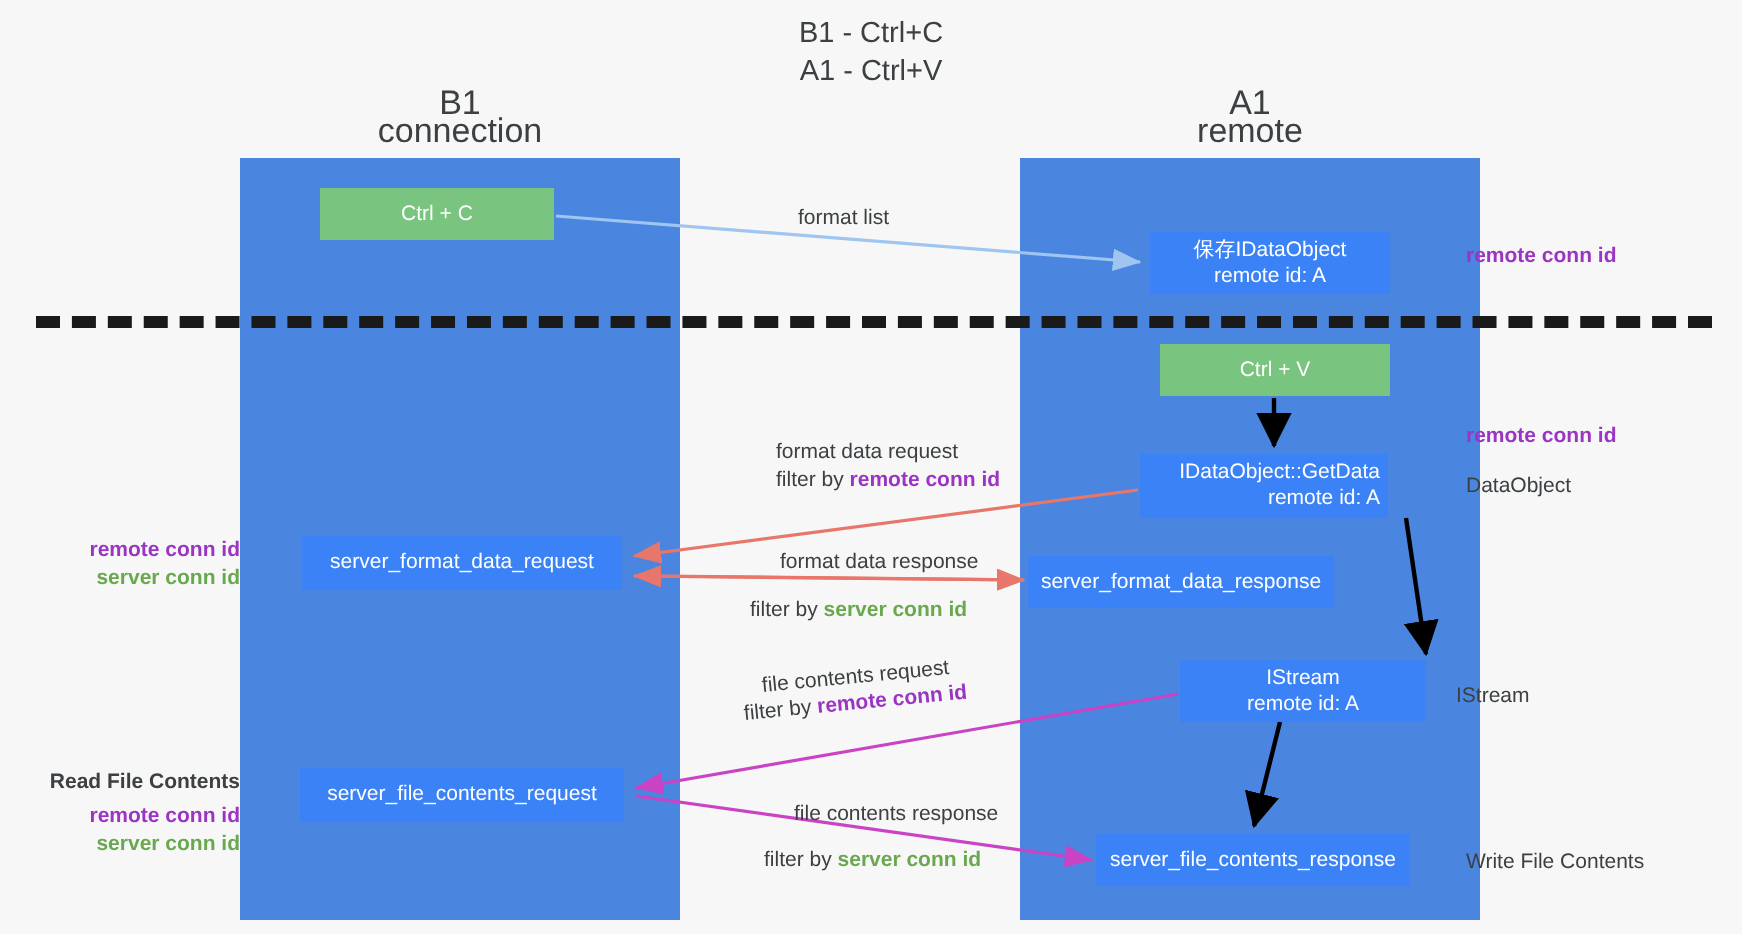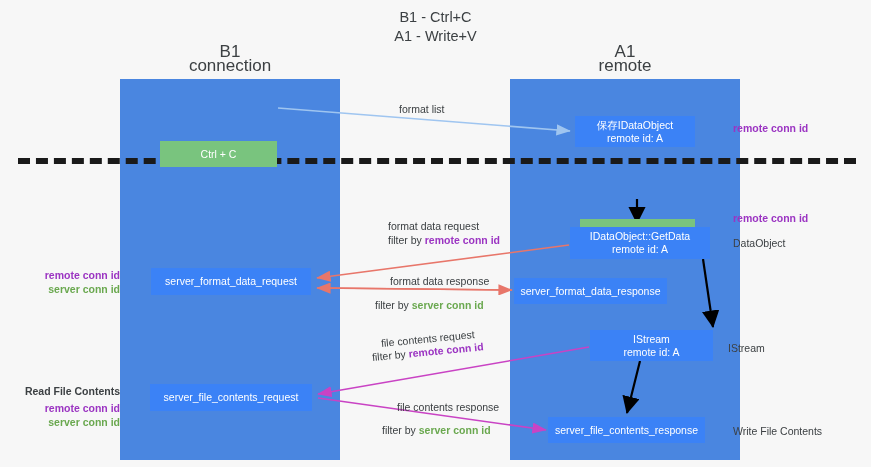--- a/index.html
+++ b/index.html
@@ -53,27 +53,27 @@
     box-sizing:border-box;
     display:flex;flex-direction:column;
     align-items:center;justify-content:center;
     color:#ffffff;
     font-size:10.5px;
     line-height:13px;
     text-align:center;
     padding:2px 4px;
   }
   .node .ln{display:block;white-space:nowrap;}
-  .node.green{background:#79c47e;margin-top:47px;}
+  .node.green{background:#79c47e;}
   .node.orange{background:#3b82f6;}
 
   #n-ctrlc{left:160px;top:94px;width:117px;height:26px;}
   #n-save-ido{left:575px;top:116px;width:120px;height:31px;}
   #n-ctrlv{left:580px;top:172px;width:115px;height:26px;}
-  #n-getdata{left:570px;top:227px;width:140px;height:32px;}
+  #n-getdata{left:570px;top:227px;width:124px;height:32px;align-items:flex-end;}
   #n-sfdreq{left:151px;top:268px;width:160px;height:27px;}
   #n-sfdresp{left:514px;top:278px;width:153px;height:26px;}
   #n-istream{left:590px;top:330px;width:123px;height:31px;}
   #n-sfcreq{left:150px;top:384px;width:162px;height:27px;}
   #n-sfcresp{left:548px;top:417px;width:157px;height:26px;}
 
   
   .side-label{
     position:absolute;
     font-size:10.5px;
@@ -118,21 +118,21 @@
 
   svg#edges{position:absolute;left:0;top:0;width:871px;height:467px;overflow:visible;}
 </style>
 </head>
 <body>
 
 <div class="canvas">
 
   <div id="title">
     <span class="ln">B1 - Ctrl+C</span>
-    <span class="ln">A1 - Write+V</span>
+    <span class="ln">A1 - Ctrl+V</span>
   </div>
 
   <div class="col-header" id="hdr-b1">
     <span class="ln">B1</span>
     <span class="ln">connection</span>
   </div>
   <div class="col-header" id="hdr-a1">
     <span class="ln">A1</span>
     <span class="ln">remote</span>
   </div>

